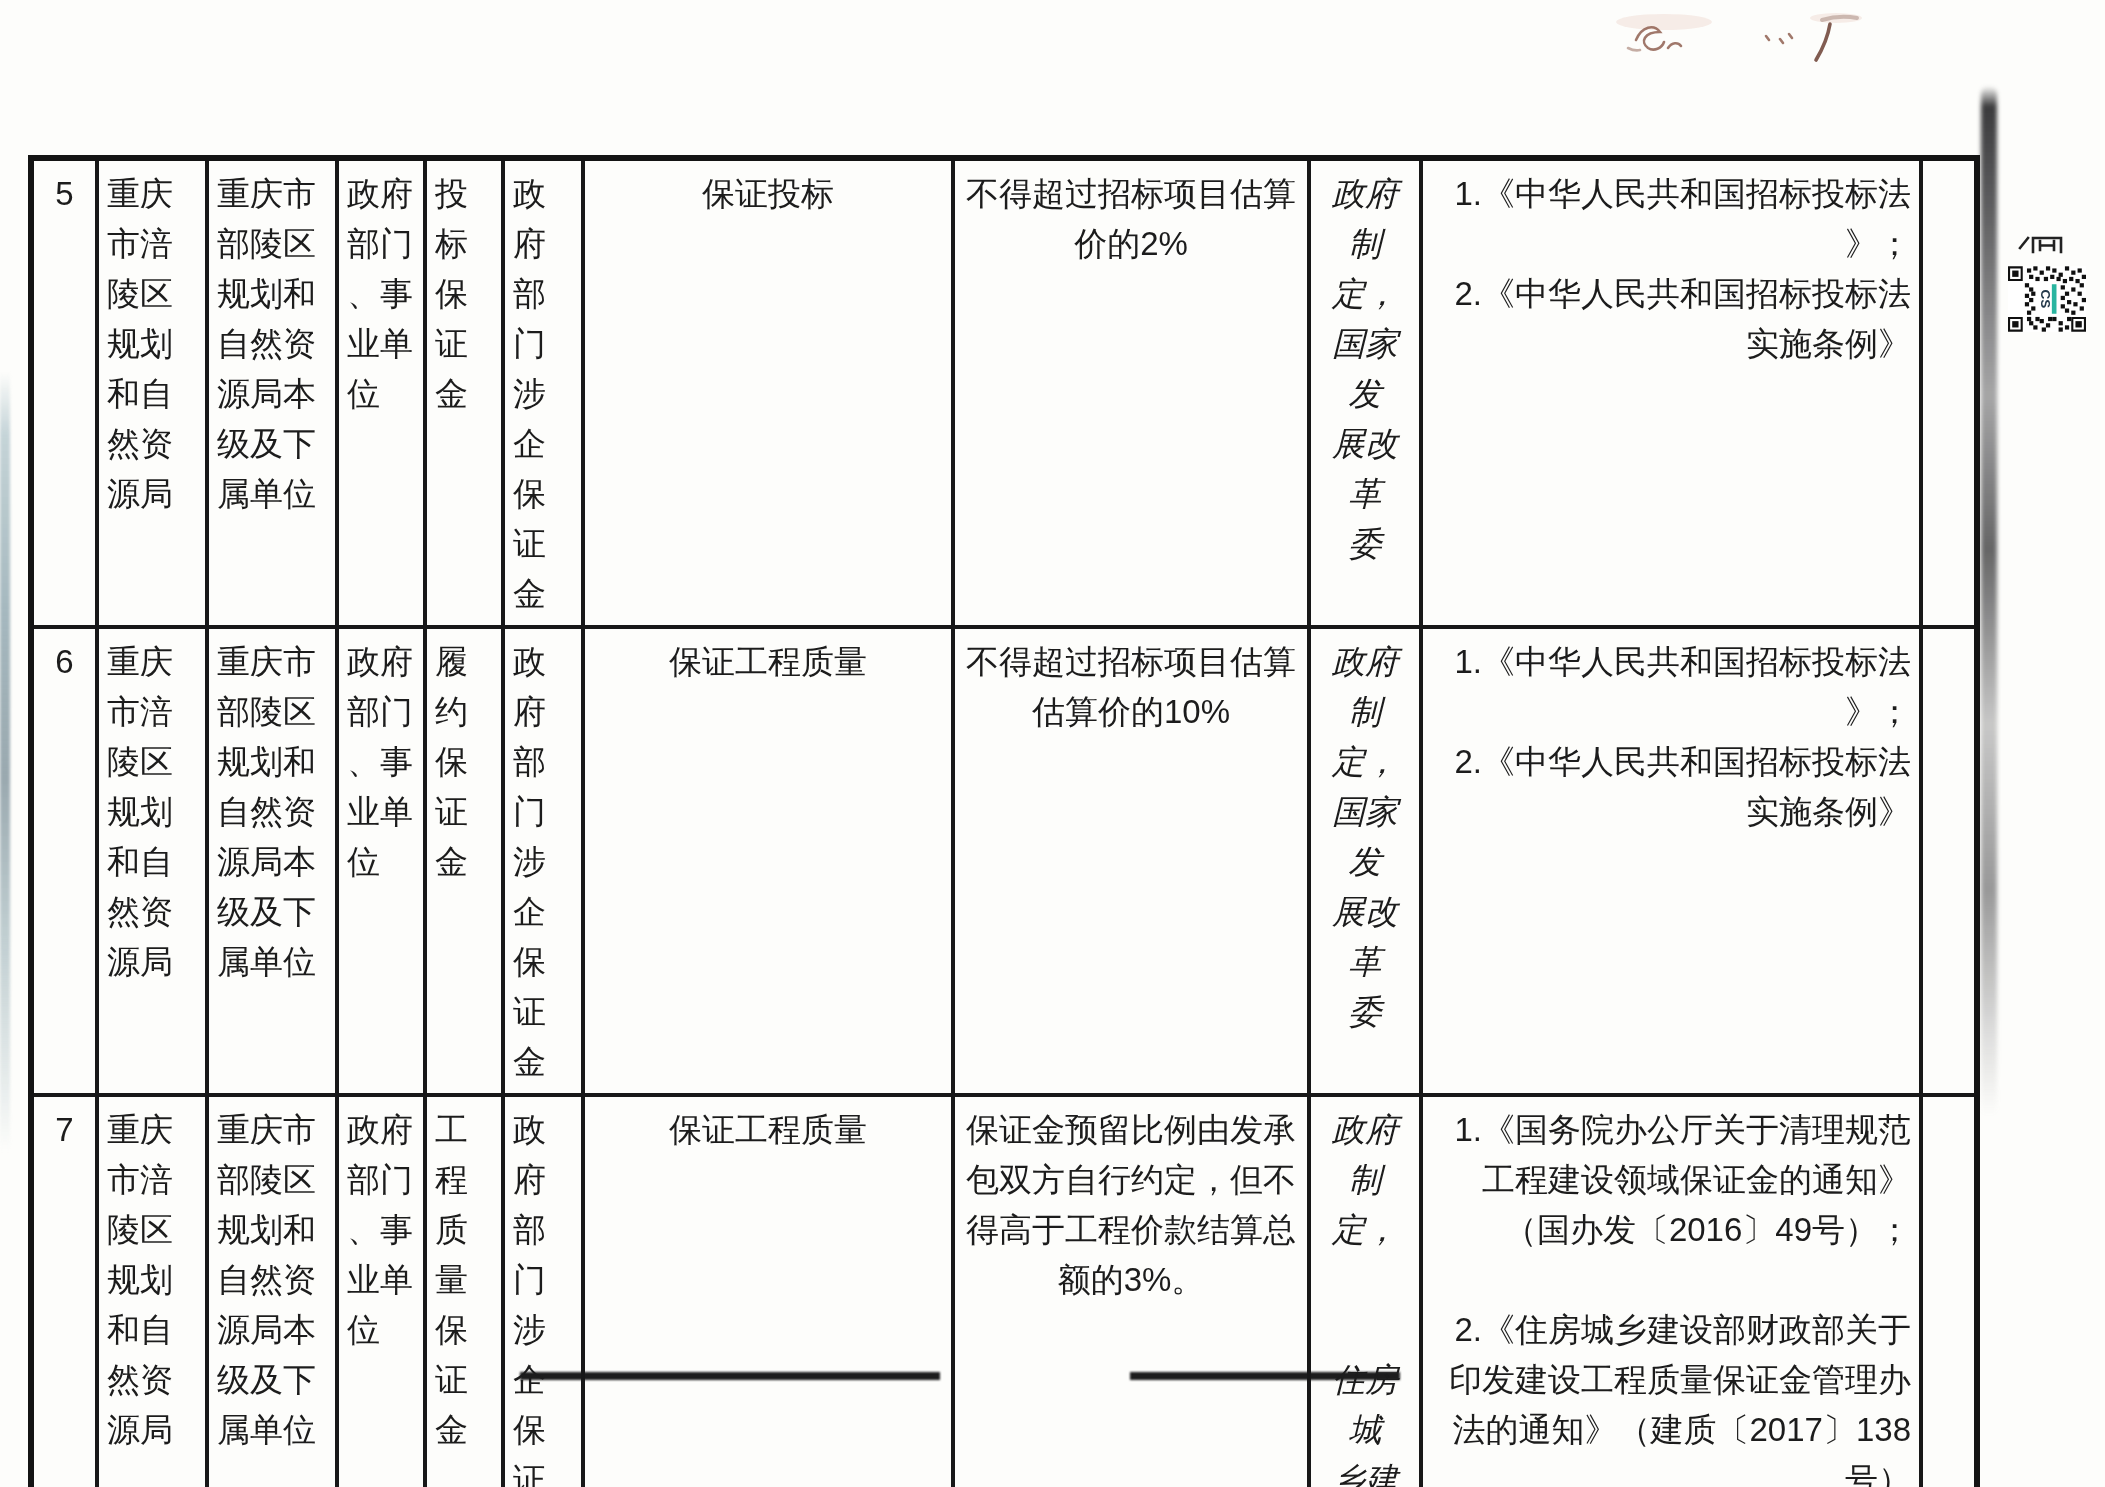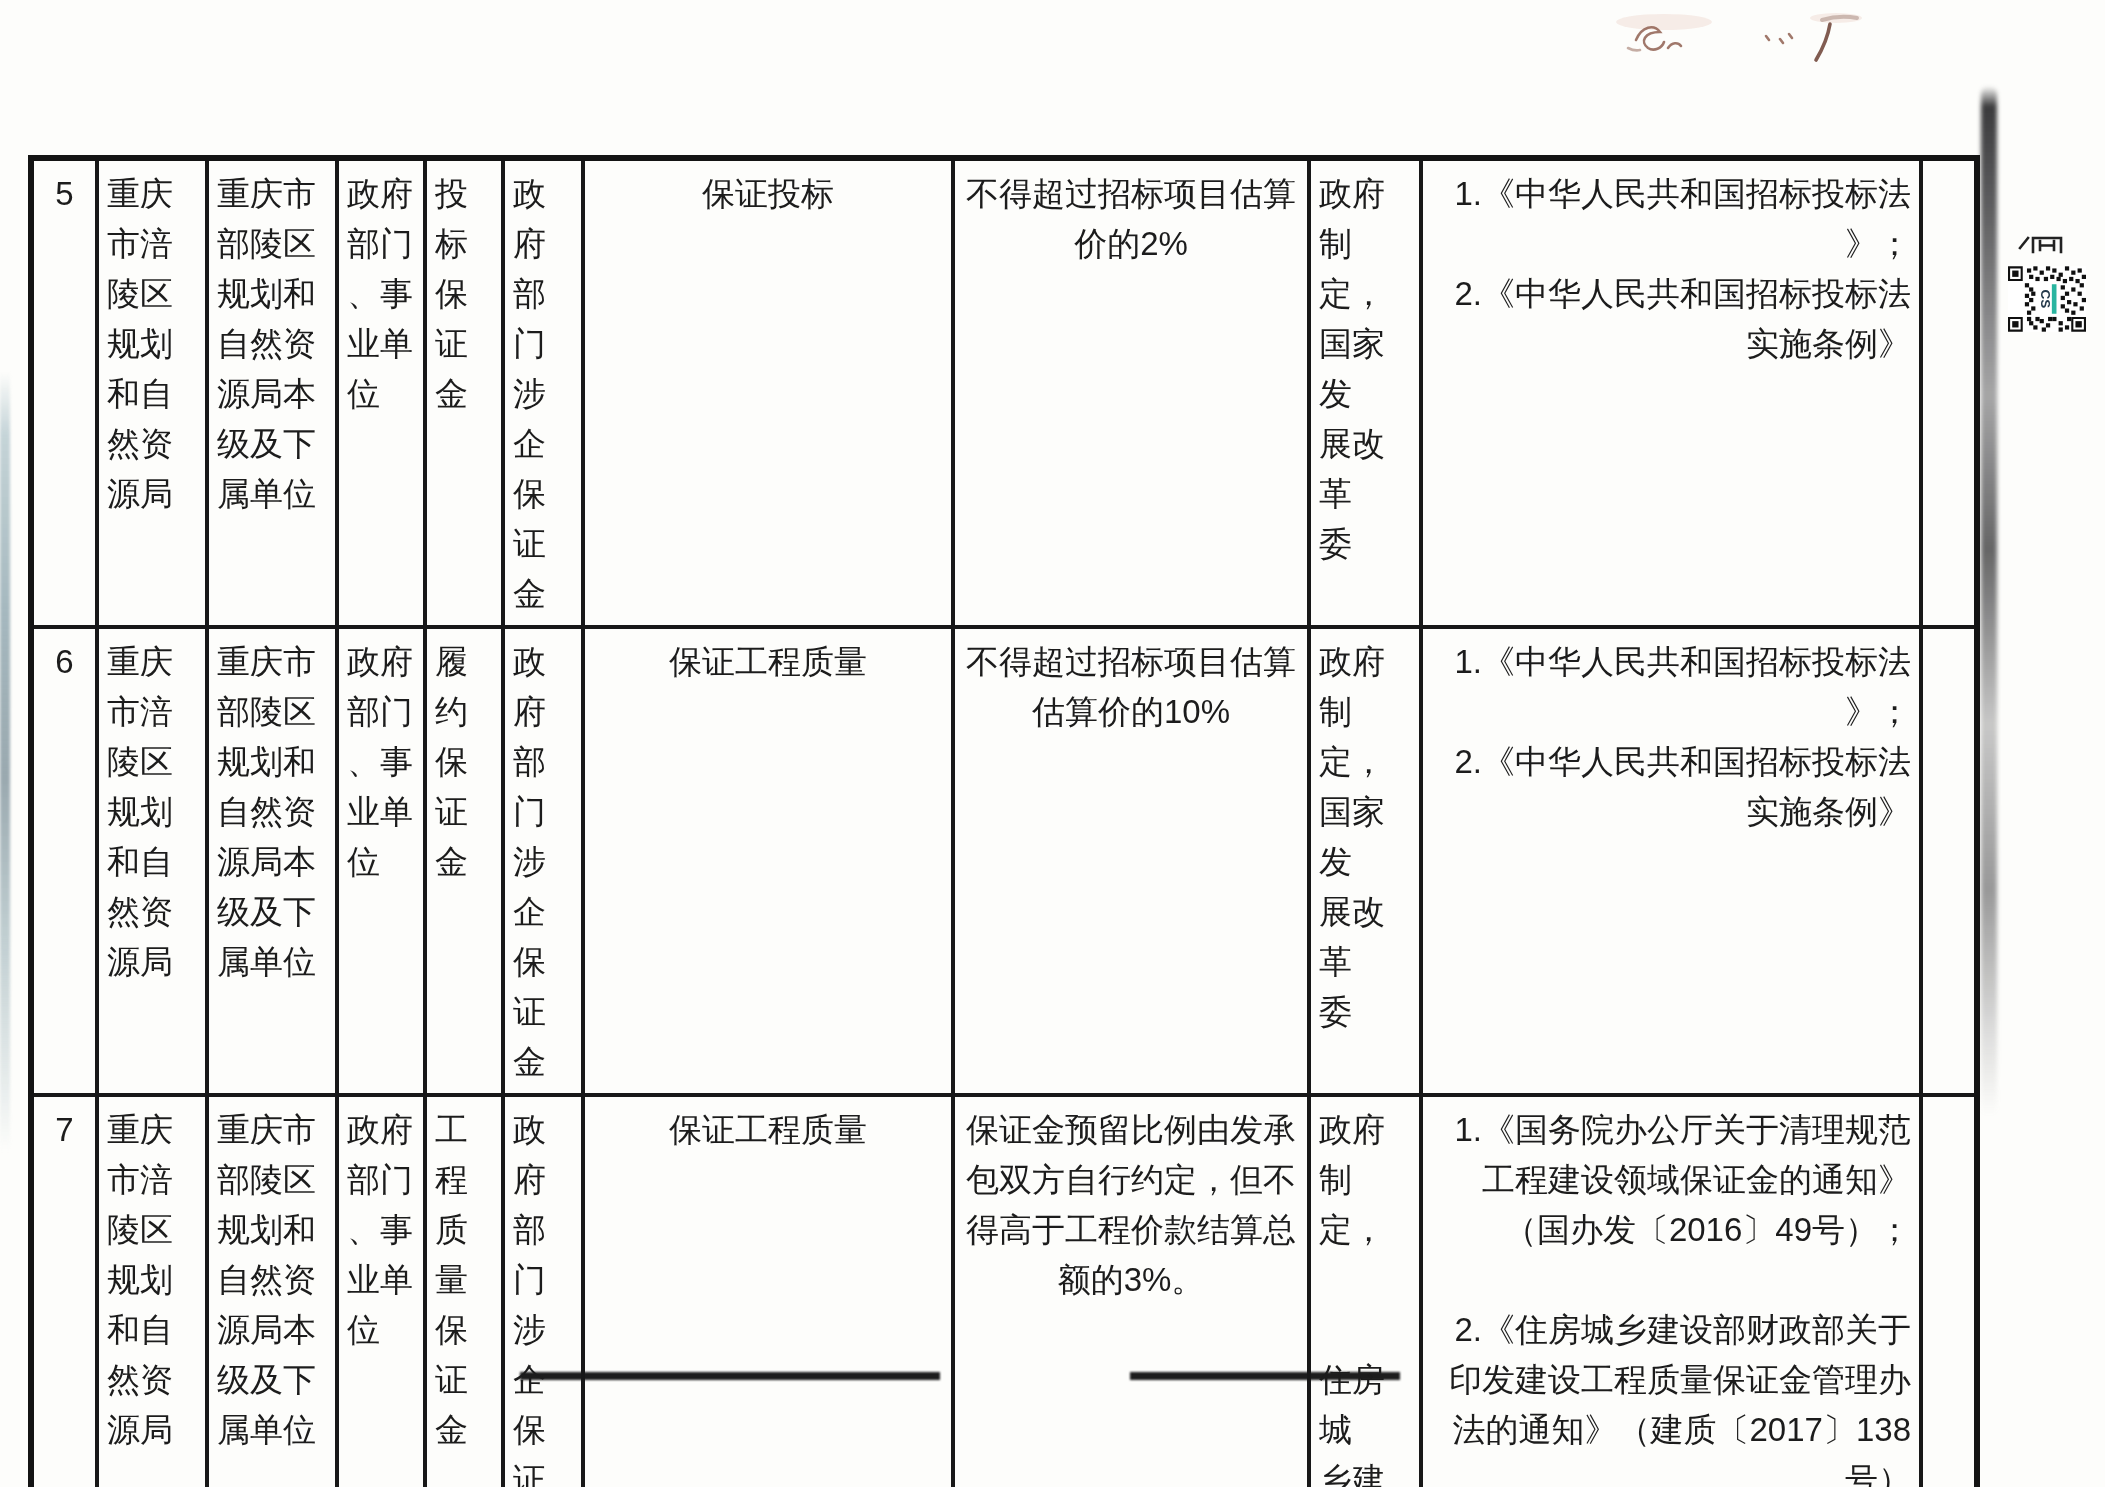--- a/index.html
+++ b/index.html
@@ -60,21 +60,21 @@
     white-space:pre-line;
     padding:8px 8px 6px 8px;
     color:#1c1c1c;
     overflow:hidden;
   }
   tr.r1{height:400px;} tr.r2{height:407px;} tr.r3{height:399px;}
   td.c-num{text-align:center;padding:6px 0;}
   td.c-org,td.c-scope,td.c-payer,td.c-dep,td.c-cat{text-align:left;padding:8px 0;}
   td.c-purpose{text-align:center;padding-left:10px;}
   td.c-standard{text-align:center;padding-left:10px;padding-right:4px;}
-  td.c-setter{text-align:left;padding:8px 2px;}
+  td.c-setter{text-align:center;padding:8px 2px;font-style:italic;}
   td.c-basis{text-align:right;padding-left:8px;padding-right:4px;}
   td.c-remark{padding:0;}
 
   
   .handwriting{position:absolute;left:1598px;top:8px;width:280px;height:62px;}
 
   
   .margin-mark{position:absolute;left:2016px;top:228px;width:52px;height:32px;}
   .qr{position:absolute;left:2008px;top:266px;width:78px;height:66px;}
 </style>

